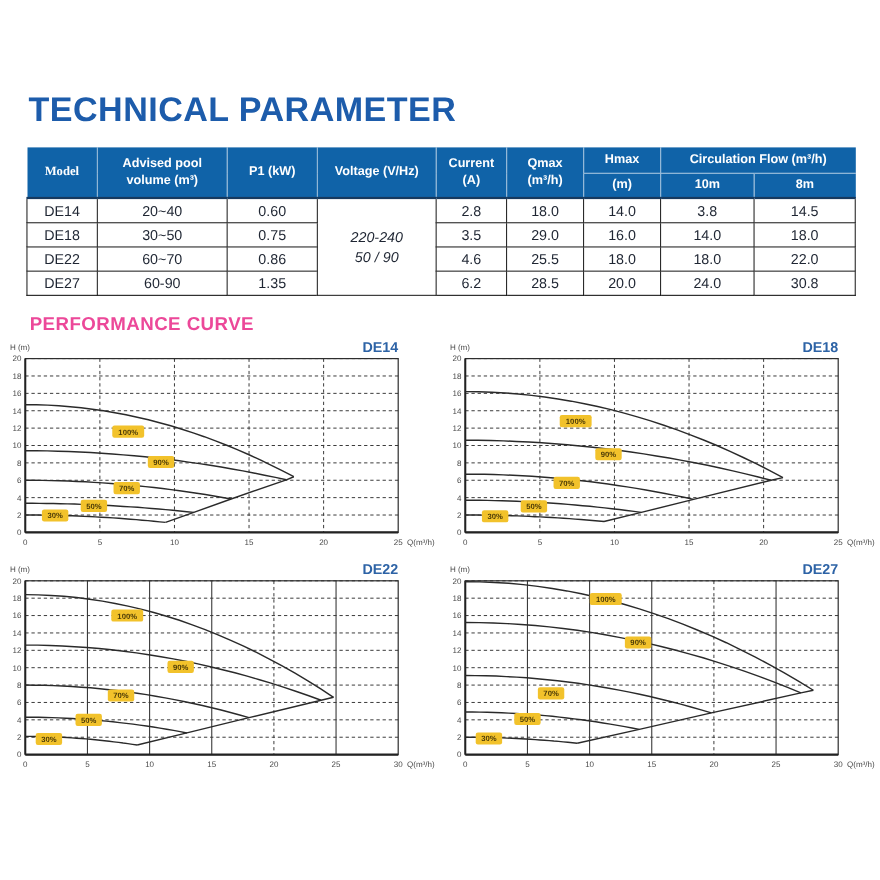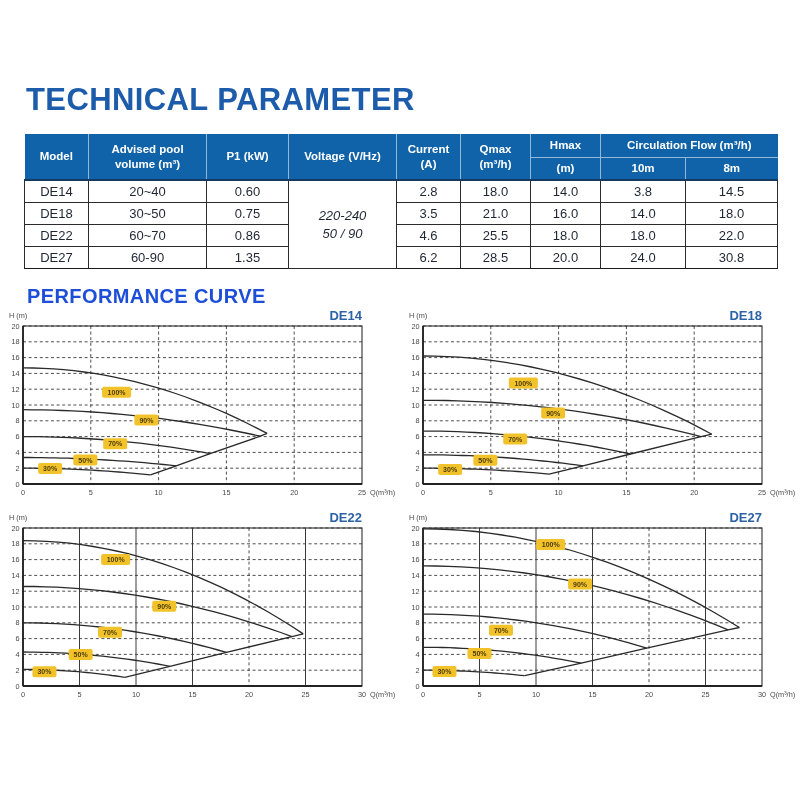--- a/index.html
+++ b/index.html
@@ -1,22 +1,22 @@
 <!DOCTYPE html>
 <html><head>
 <meta charset="utf-8">
 <style>
   html,body{margin:0;padding:0;background:#fff;}
   body{width:800px;height:800px;font-family:"Liberation Sans",sans-serif;}
   .page{position:relative;width:800px;height:782px;background:#fff;overflow:hidden;}
   .main-title{position:absolute;left:26px;top:82px;margin:0;font-size:31px;font-weight:800;color:#1d5cab;letter-spacing:.4px;}
-  .section-title{position:absolute;left:27px;top:285px;margin:0;font-size:20px;font-weight:800;color:#1d4ed8;letter-spacing:.4px;}
+  .section-title{position:absolute;left:27px;top:285px;margin:0;font-size:17px;font-weight:800;color:#ec4899;letter-spacing:.4px;}
   table.spec{position:absolute;left:24px;top:134px;width:753px;border-collapse:collapse;table-layout:fixed;text-align:center;}
   table.spec thead th{background:#1063a8;color:#fff;font-size:11.5px;font-weight:700;padding:1px 2px;line-height:1.25;border-left:1px solid rgba(255,255,255,.55);vertical-align:middle;}
-  table.spec thead th.no-left{border-left:none;}
+  table.spec thead th.no-left{border-left:none;font-family:Liberation Serif, serif;}
   table.spec thead tr.h1 th{height:21px;}
   table.spec thead tr.h2 th{height:19px;border-top:1px solid rgba(255,255,255,.55);}
   table.spec tbody td{font-size:13px;color:#1f2633;height:21px;border:1px solid #2b2b2b;background:#fff;padding:0;}
   table.spec tbody tr.r0 td{border-top:2px solid #16395f;}
   table.spec tbody tr.r3 td{border-bottom:1.5px solid #1a1a1a;}
   td.voltage-cell{line-height:1.35;font-style:italic;}
   .chart{position:absolute;width:400px;height:200px;}
   .chart svg{overflow:visible;display:block;}
   #chart-de14{left:8px;top:308px;}
   #chart-de18{left:408px;top:308px;}
@@ -72,21 +72,21 @@
         <td>18.0</td>
         <td>14.0</td>
         <td>3.8</td>
         <td>14.5</td>
       </tr>
       <tr>
         <td>DE18</td>
         <td>30~50</td>
         <td>0.75</td>
         <td>3.5</td>
-        <td>21.0</td>
+        <td>29.0</td>
         <td>16.0</td>
         <td>14.0</td>
         <td>18.0</td>
       </tr>
       <tr>
         <td>DE22</td>
         <td>60~70</td>
         <td>0.86</td>
         <td>4.6</td>
         <td>25.5</td>

